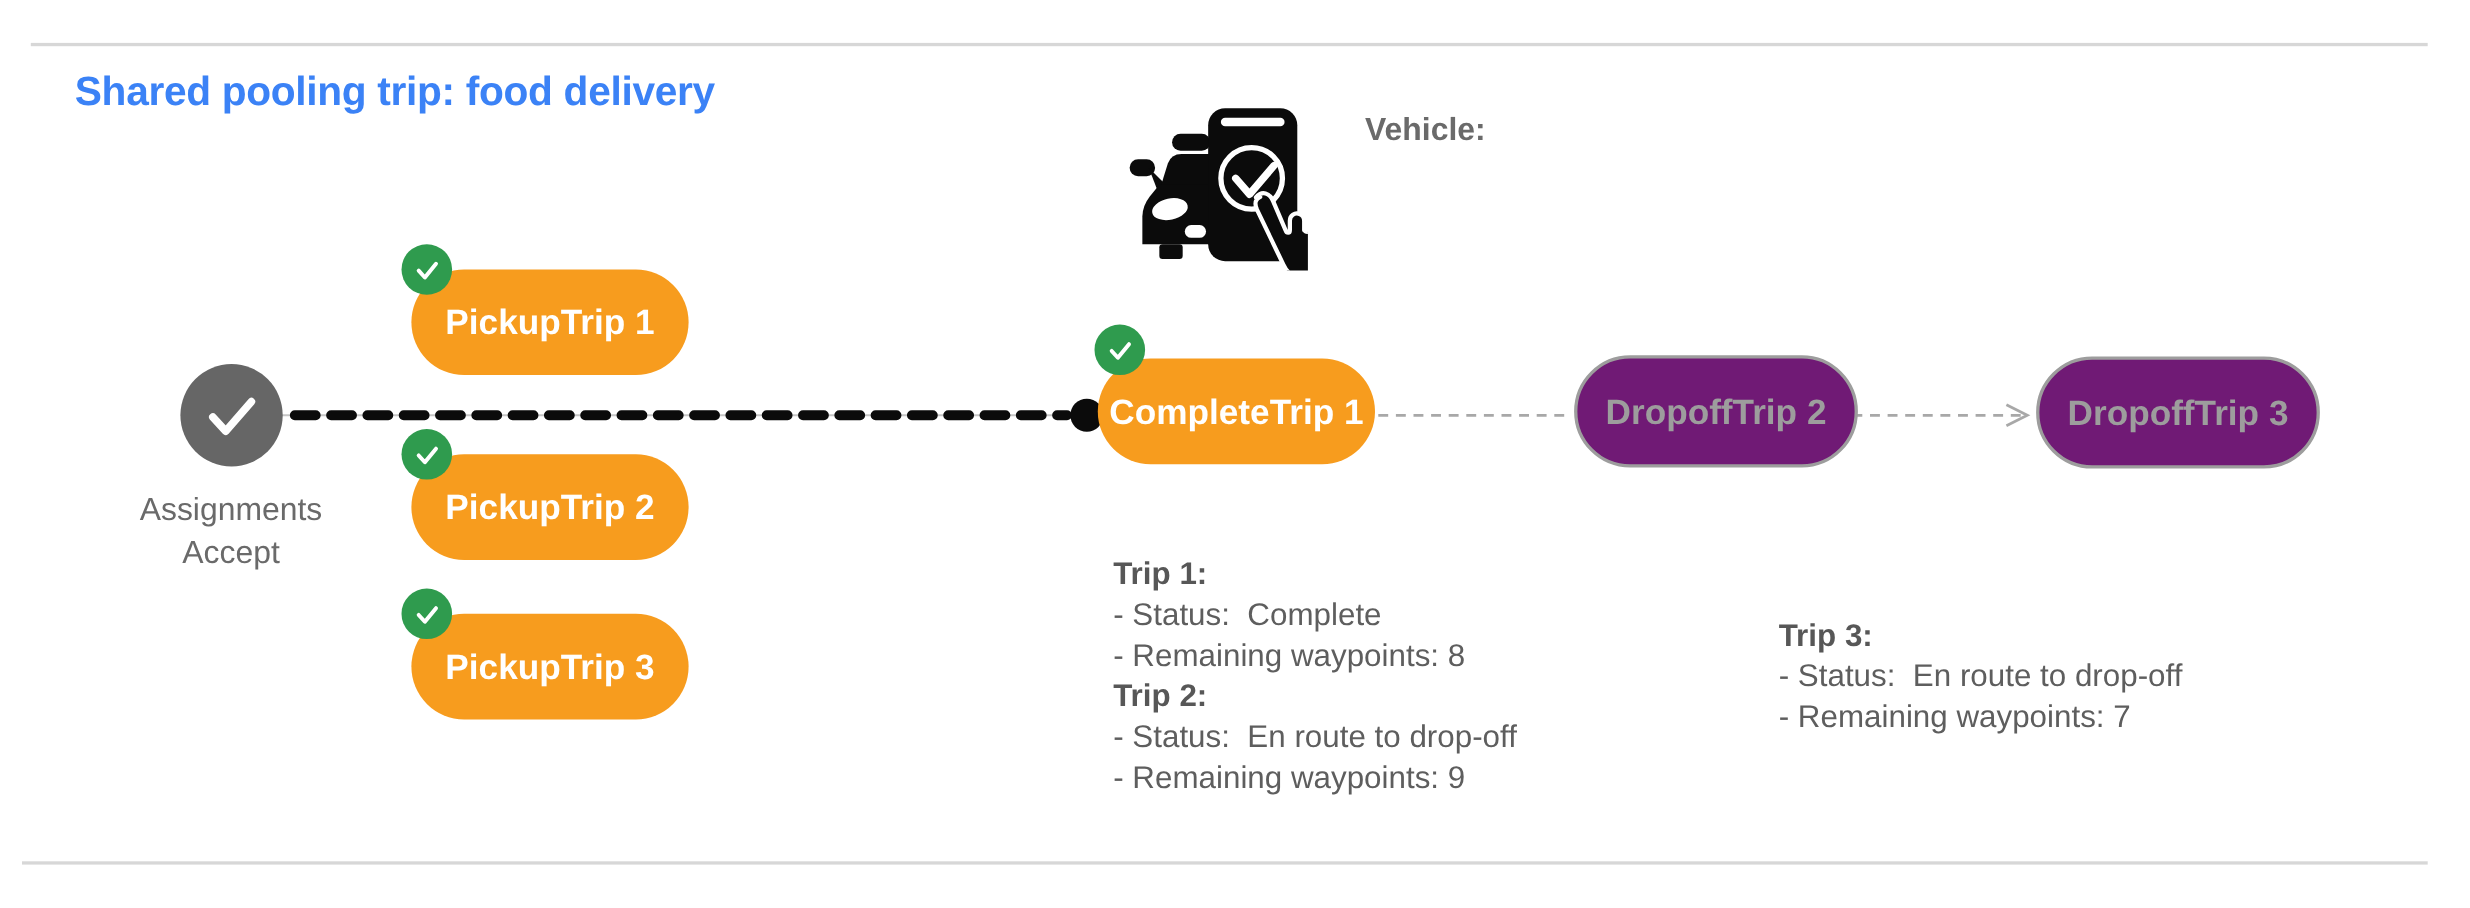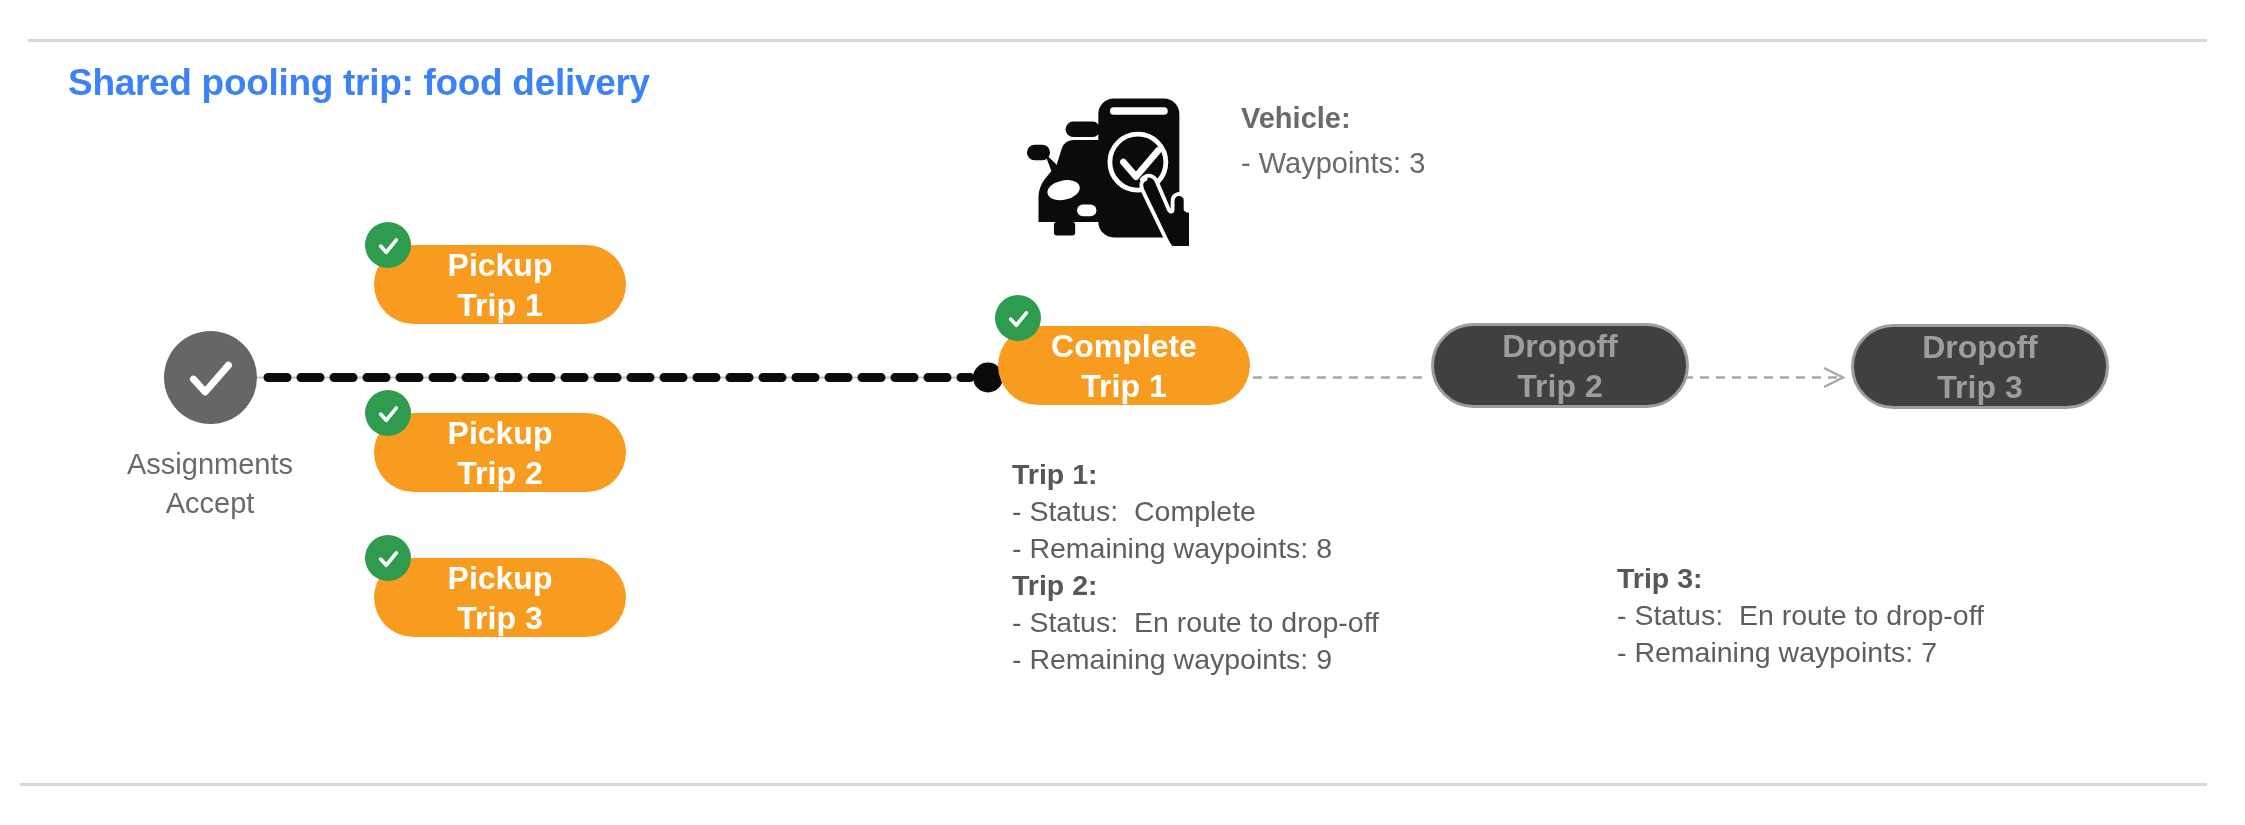--- a/index.html
+++ b/index.html
@@ -2,45 +2,45 @@
 <html><head>
 <meta charset="utf-8">
 <style>
   html,body{margin:0;padding:0;background:#fff;}
   body{width:2245px;height:825px;position:relative;font-family:"Liberation Sans",sans-serif;overflow:hidden;}
   .rule{position:absolute;height:3px;background:#d7d7d7;}
   #rule-top{left:28px;top:39px;width:2179px;}
   #rule-bottom{left:20px;top:783px;width:2187px;}
   #title{position:absolute;left:68px;top:62px;font-size:37px;font-weight:700;color:#3b82f6;letter-spacing:-0.3px;}
   #connectors{position:absolute;left:0;top:0;z-index:0;}
-  .pill{position:absolute;width:252px;height:79px;border-radius:52px;display:flex;flex-direction:column;
+  .pill{position:absolute;width:252px;height:96px;border-radius:52px;display:flex;flex-direction:row;
         align-items:center;justify-content:center;font-weight:700;font-size:32px;line-height:40px;z-index:1;text-align:center;}
   .pill.filled{background:#F79C1E;color:#ffffff;}
-  .pill.outline{background:#404040;border:3px solid #9d9d9d;color:#9d9d9d;}
+  .pill.outline{background:#701a75;border:3px solid #9d9d9d;color:#9d9d9d;}
   #pill-pickup-1{left:374px;top:245px;}
   #pill-pickup-2{left:374px;top:413px;}
   #pill-pickup-3{left:374px;top:558px;}
   #pill-complete-1{left:998px;top:326px;}
   #pill-dropoff-2{left:1431px;top:323px;}
   #pill-dropoff-3{left:1851px;top:324px;}
   .badge{position:absolute;width:46px;height:46px;border-radius:50%;background:#2F9B4E;
          display:flex;align-items:center;justify-content:center;z-index:2;box-shadow:0 0 0 1px rgba(255,255,255,.0);}
   #badge-1{left:365px;top:222px;}
   #badge-2{left:365px;top:390px;}
   #badge-3{left:365px;top:535px;}
   #badge-complete{left:995px;top:295px;}
   #accept-node{position:absolute;left:164px;top:331px;width:93px;height:93px;border-radius:50%;background:#666666;
                display:flex;align-items:center;justify-content:center;z-index:1;}
   #accept-label{position:absolute;left:35px;top:445px;width:350px;text-align:center;
                 font-size:29px;line-height:39px;color:#6a6a6a;z-index:1;}
   #vehicle-icon{position:absolute;left:1025px;top:86px;z-index:1;}
   #vehicle-info{position:absolute;left:1241px;top:96px;font-size:29px;line-height:45px;color:#6a6a6a;z-index:1;}
   .b{font-weight:700;}
   .status-block{position:absolute;font-size:28.5px;line-height:37px;color:#5e5e5e;z-index:1;}
-  #status-block-a{left:1012px;top:456px;}
+  #status-block-a{left:1012px;top:504px;}
   #status-block-b{left:1617px;top:560px;}
   .status-heading{font-weight:700;color:#575757;white-space:pre;}
   .status-line{white-space:pre;}
 </style>
 </head>
 <body>
 
 <div class="rule" id="rule-top"></div>
 <div class="rule" id="rule-bottom"></div>
 
@@ -68,21 +68,20 @@
   <ellipse cx="40" cy="105" rx="17" ry="10" fill="#ffffff" transform="rotate(-12 40 105)"></ellipse>
   <rect x="54" y="120" width="20" height="12" rx="6" fill="#ffffff"></rect>
   <rect x="88" y="19" width="60" height="8" rx="4" fill="#ffffff"></rect>
   <circle cx="117" cy="76" r="29" fill="none" stroke="#ffffff" stroke-width="5"></circle>
   <path d="M102 76 L115 91 L138 64" fill="none" stroke="#ffffff" stroke-width="7" stroke-linecap="round" stroke-linejoin="round"></path>
   <path d="M121 94 c6 -7 13 -4 16 3 l12 28 c1 3 4 3 4 0 v-9 c0 -5 4.5 -8 9 -6.5 c3 1 4.5 3.5 4.5 6.5 v9 c2 2 4 2 4 0 v-7 c0 -5 4 -7.5 8 -6.5 c3 0.8 4.5 3 4.5 6.5 v8 c2 2 4 1.5 4 -0.5 v-5 c0 -4.5 3.5 -7 7.5 -6 c3 0.8 4.5 3 4.5 6.5 v20 c0 12 -6 19 -16 22 l-15 4.5 c-10 3 -17 -1 -21 -10 l-25 -52 c-3 -7 -1 -10 3 -12 z" fill="#0b0b0b" stroke="#ffffff" stroke-width="4" stroke-linejoin="round"></path>
 </svg>
 
 <div id="vehicle-info">
   <div class="b">Vehicle:</div>
-  <div>- Waypoints: 3</div>
 </div>
 
 <div id="accept-node">
   <svg width="56" height="56" viewBox="0 0 24 24">
     <path d="M4.5 12.5 L9.5 18 L19.5 6.5" fill="none" stroke="#ffffff" stroke-width="3" stroke-linecap="round" stroke-linejoin="round"></path>
   </svg>
 </div>
 <div id="accept-label">
   <div>Assignments</div>
   <div>Accept</div>

